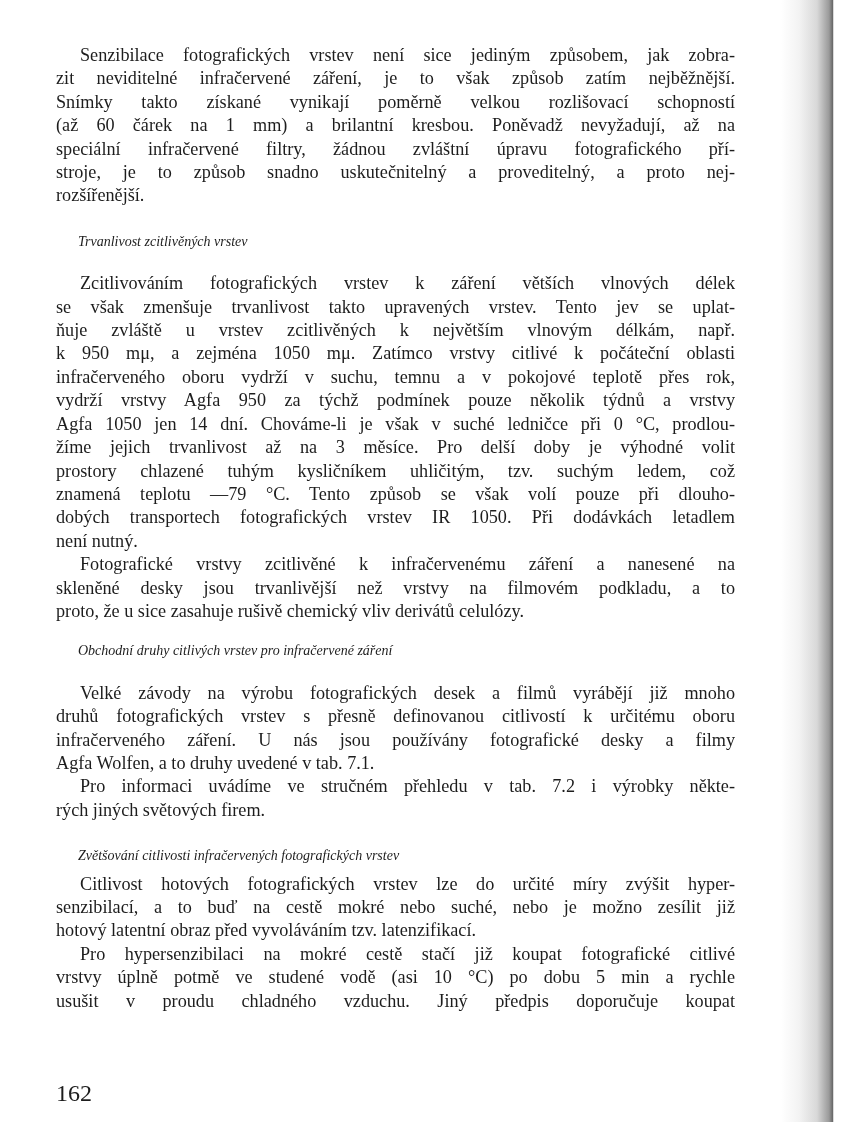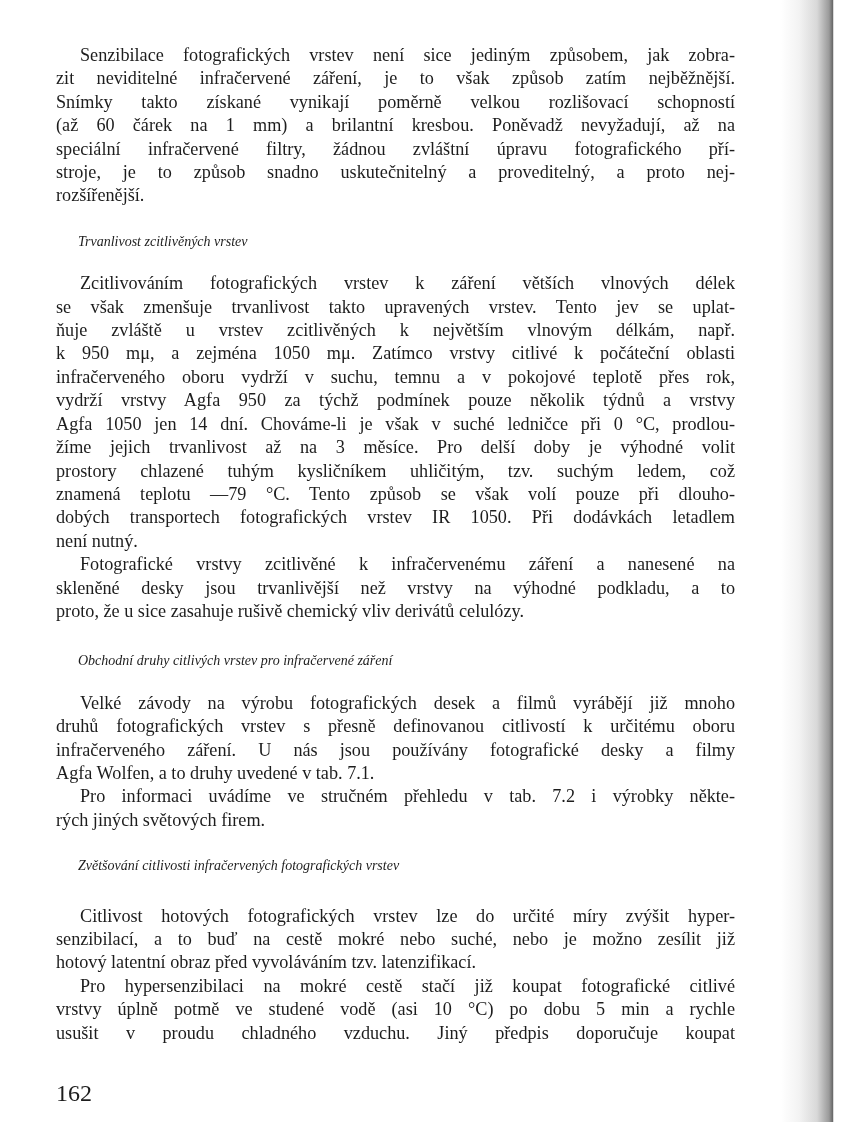--- a/index.html
+++ b/index.html
@@ -21,22 +21,22 @@
     }
     .line { display: block; text-align-last: justify; white-space: nowrap; }
     .line.last { text-align-last: left; }
     .indent { padding-left: 24px; }
     .para { margin: 0; }
     .heading {
       font-style: italic; font-size: 14px;
       padding-left: 22px; margin: 0;
     }
     .h1 { margin-top: 22px; margin-bottom: 19px; }
-    .h2 { margin-top: 26px; margin-bottom: 19px; }
-    .h3 { margin-top: 22px; margin-bottom: 27px; }
+    .h2 { margin-top: 16px; margin-bottom: 19px; }
+    .h3 { margin-top: 22px; margin-bottom: 5px; }
     .pagenum {
       position: absolute; left: 56px; top: 1080px;
       font-family: "Liberation Serif", "DejaVu Serif", serif;
       font-size: 24px;
     }
   </style>
 </head>
 <body>
 
 <div class="spine"></div>
@@ -65,21 +65,21 @@
     <span class="line">Agfa 1050 jen 14 dní. Chováme-li je však v suché ledničce při 0 °C, prodlou-</span>
     <span class="line">žíme jejich trvanlivost až na 3 měsíce. Pro delší doby je výhodné volit</span>
     <span class="line">prostory chlazené tuhým kysličníkem uhličitým, tzv. suchým ledem, což</span>
     <span class="line">znamená teplotu —79 °C. Tento způsob se však volí pouze při dlouho-</span>
     <span class="line">dobých transportech fotografických vrstev IR 1050. Při dodávkách letadlem</span>
     <span class="line last">není nutný.</span>
   </div>
 
   <div class="para">
     <span class="line indent">Fotografické vrstvy zcitlivěné k infračervenému záření a nanesené na</span>
-    <span class="line">skleněné desky jsou trvanlivější než vrstvy na výhodné podkladu, a to</span>
+    <span class="line">skleněné desky jsou trvanlivější než vrstvy na filmovém podkladu, a to</span>
     <span class="line last">proto, že u sice zasahuje rušivě chemický vliv derivátů celulózy.</span>
   </div>
 
   <p class="heading h2">Obchodní druhy citlivých vrstev pro infračervené záření</p>
 
   <div class="para">
     <span class="line indent">Velké závody na výrobu fotografických desek a filmů vyrábějí již mnoho</span>
     <span class="line">druhů fotografických vrstev s přesně definovanou citlivostí k určitému oboru</span>
     <span class="line">infračerveného záření. U nás jsou používány fotografické desky a filmy</span>
     <span class="line last">Agfa Wolfen, a to druhy uvedené v tab. 7.1.</span>

